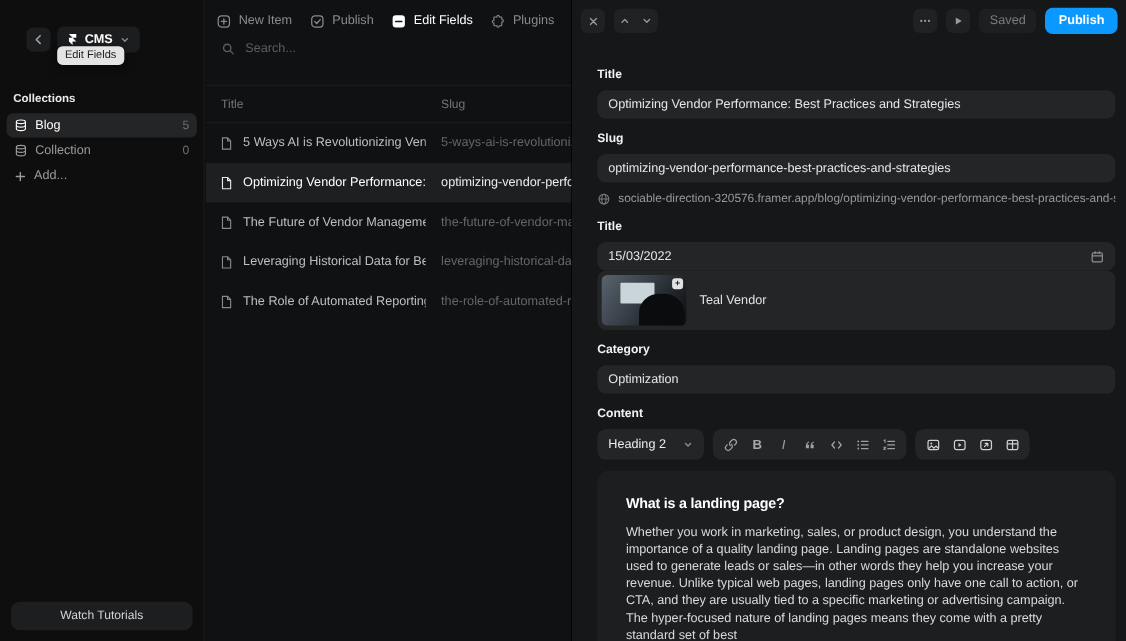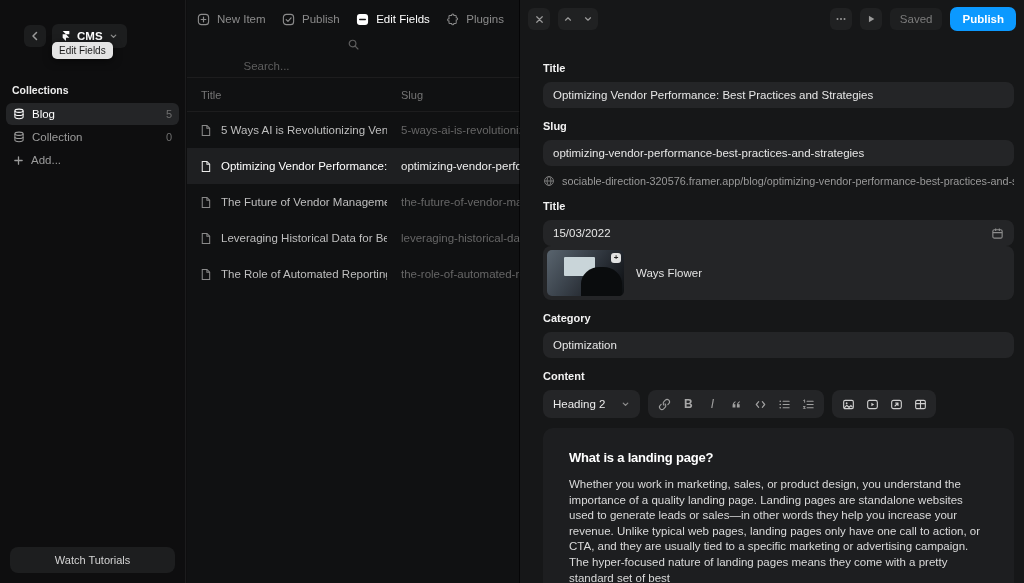--- a/index.html
+++ b/index.html
@@ -17,21 +17,21 @@
   .side-item { margin: 1px 6px; height: 22px; display: flex; align-items: center; gap: 7px; padding: 0 7px; border-radius: 6px; font-size: 11.5px; color: #9b9b9b; }
   .side-item.selected { background: #242527; color: #fff; }
   .side-item .count { margin-left: auto; color: #6f6f6f; font-size: 11px; }
   .watch-btn { position: absolute; left: 10px; right: 10px; bottom: 10px; height: 26px; border-radius: 8px; background: #1d1e1f; color: #d4d4d4; font-size: 11px; display: flex; align-items: center; justify-content: center; }
 
   
   .middle { position: absolute; left: 187px; top: 0; width: 333px; height: 100%; background: #101112; }
   .mid-header { height: 38px; display: flex; align-items: center; justify-content: space-between; padding: 0 16px 0 10px; }
   .tool-btn { display: flex; align-items: center; gap: 7px; font-size: 11.5px; color: #8b8b8b; }
   .tool-btn.active { color: #fff; }
-  .search-row { height: 40px; display: flex; align-items: center; gap: 9px; padding: 0 14px; border-bottom: 1px solid #1d1d1e; color: #5e5e5e; flex-direction: column; }
+  .search-row { height: 40px; display: flex; align-items: flex-start; gap: 9px; padding: 0 14px; border-bottom: 1px solid #1d1d1e; color: #5e5e5e; }
   .search-row input { background: transparent; border: none; outline: none; color: #c9c9c9; font-size: 11.5px; width: 220px; }
   .search-row input::placeholder { color: #5e5e5e; }
   .cols { height: 34px; display: flex; align-items: center; border-bottom: 1px solid #1d1d1e; font-size: 11px; color: #757575; }
   .col-title { width: 214px; padding-left: 14px; }
   .row { height: 36px; display: flex; align-items: center; font-size: 11.5px; position: relative; }
   .row .doc { margin-left: 12px; color: #8a8a8a; flex: 0 0 auto; }
   .row .r-title { margin-left: 9px; width: 166px; white-space: nowrap; overflow: hidden; color: #bfbfbf; }
   .row .r-slug { position: absolute; left: 214px; right: 0; color: #666; white-space: nowrap; overflow: hidden; }
   .row.selected { background: #1e1f21; }
   .row.selected .r-title { color: #fff; }
@@ -331,21 +331,21 @@
             </svg>
         </span>
       </div>
 
       <div class="image-field">
         <div class="thumb">
           <div class="monitor"></div>
           <div class="person"></div>
           <div class="badge">+</div>
         </div>
-        <span class="image-name">Ways Flower</span>
+        <span class="image-name">Teal Vendor</span>
       </div>
 
       <div class="f-label">Category</div>
       <div class="f-input">
         <input value="Optimization" style="">
       </div>
 
       <div class="f-label">Content</div>
       <div class="toolbar-row">
         <div class="pill heading-pill">

